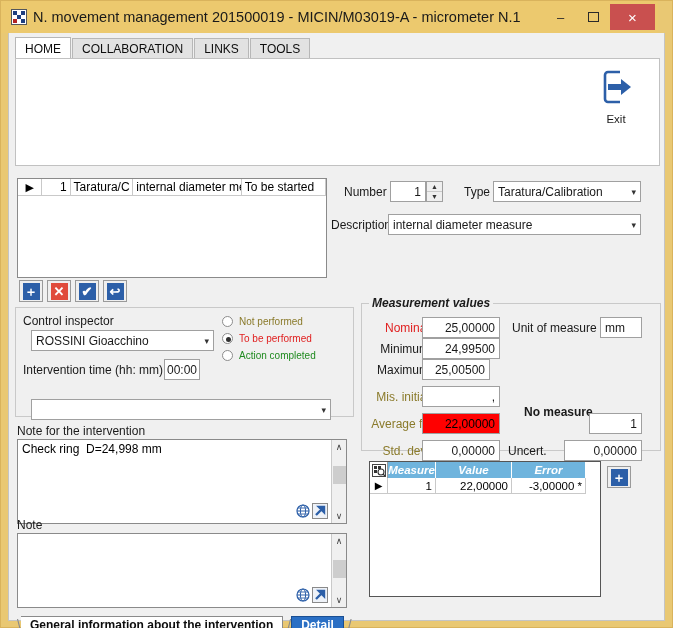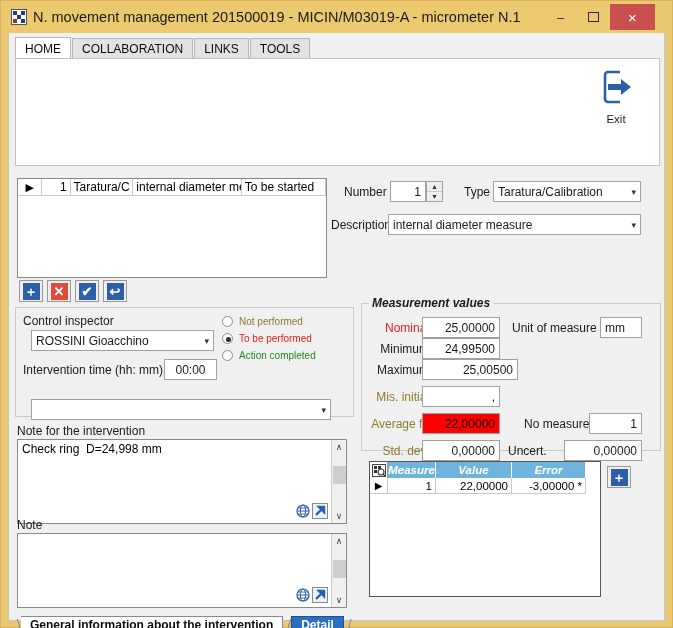--- a/index.html
+++ b/index.html
@@ -299,21 +299,21 @@
     <div class="radio-row" style="left:213px; top:300px;">
       <span class="radio on"></span>
       <span class="radio-lbl" style="color:#e02020;">To be performed</span>
     </div>
     <div class="radio-row" style="left:213px; top:317px;">
       <span class="radio"></span>
       <span class="radio-lbl" style="color:#1f8a1f;">Action completed</span>
     </div>
 
     <div class="lbl" style="left:14px; top:330px;">Intervention time (hh: mm)</div>
-    <div class="fld" style="left:155px; top:326px; width:53px; justify-content:center;">00:00</div>
+    <div class="fld" style="left:155px; top:326px; width:36px; justify-content:center;">00:00</div>
 
     <div class="fld combo" style="left:22px; top:366px; width:300px;">
       <span></span>
       <span class="caret">▾</span>
     </div>
 
     <div class="note-wrap" style="left:8px; top:391px; width:330px;">
       <div class="note-title">Note for the intervention</div>
       <div class="note-body" style="height:85px;">
         <div class="note-text">Check ring  D=24,998 mm</div>
@@ -374,35 +374,35 @@
     <div class="panel" id="meas-panel"></div>
     <div id="meas-legend">Measurement values</div>
 
     <div class="lbl" style="left:362px; top:288px; color:#e02020; width:58px; text-align:right;">Nominal</div>
     <div class="fld num" style="left:413px; top:284px; width:78px;">25,00000</div>
 
     <div class="lbl" style="left:357px; top:309px; width:63px; text-align:right;">Minimum</div>
     <div class="fld num" style="left:413px; top:305px; width:78px;">24,99500</div>
 
     <div class="lbl" style="left:357px; top:330px; width:63px; text-align:right;">Maximum</div>
-    <div class="fld num" style="left:413px; top:326px; width:96px;">25,00500</div>
+    <div class="fld num" style="left:413px; top:326px; width:68px;">25,00500</div>
 
     <div class="lbl" style="left:357px; top:357px; color:#8a7a2a; width:63px; text-align:right;">Mis. initial</div>
     <div class="fld num" style="left:413px; top:353px; width:78px;">,</div>
 
     <div class="lbl" style="left:357px; top:384px; color:#8a7a2a; width:63px; text-align:right;">Average fir</div>
     <div class="fld num" style="left:413px; top:380px; width:78px; background:#ff0000; color:#000000;">22,00000</div>
 
     <div class="lbl" style="left:357px; top:411px; color:#8a7a2a; width:63px; text-align:right;">Std. dev.</div>
     <div class="fld num" style="left:413px; top:407px; width:78px;">0,00000</div>
 
     <div class="lbl" style="left:503px; top:288px;">Unit of measure</div>
     <div class="fld" style="left:591px; top:284px; width:42px;">mm</div>
 
-    <div class="lbl" style="left:515px; top:384px;">No measure</div>
+    <div class="lbl" style="left:515px; top:372px;font-weight:bold;">No measure</div>
     <div class="fld num" style="left:580px; top:380px; width:53px;">1</div>
 
     <div class="lbl" style="left:499px; top:411px;">Uncert.</div>
     <div class="fld num" style="left:555px; top:407px; width:78px;">0,00000</div>
 
     <div id="meas-grid">
       <div id="mg-head">
         <div class="mgh corner" style="width:18px;">
           <svg width="14" height="13" viewBox="0 0 14 13">
             <rect x="0.5" y="0.5" width="13" height="12" fill="#ffffff" stroke="#444"></rect>

